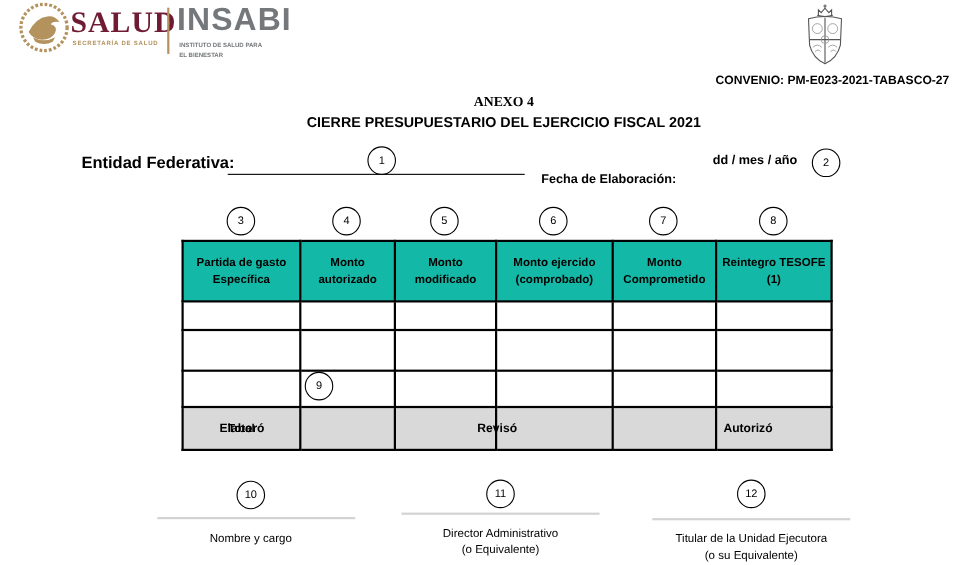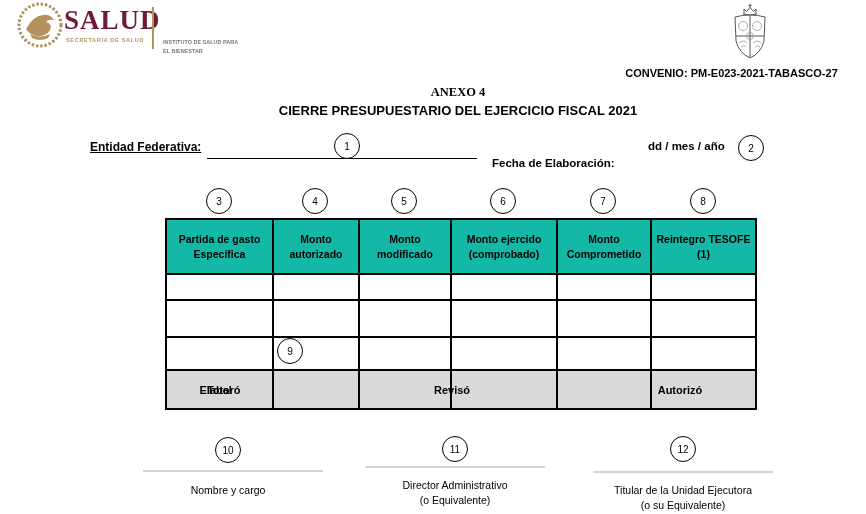--- a/index.html
+++ b/index.html
@@ -23,33 +23,33 @@
     position:absolute; left:161px; top:2px;
     font-weight:bold; font-size:29px; letter-spacing:1px; color:#75787B;
   }
   .insabi-sub {
     position:absolute; left:163px; top:38px;
     font-size:5.5px; font-weight:bold; color:#75787B; white-space:pre-line; line-height:1.6;
   }
   .coat-svg { position:absolute; left:726px; top:3px; }
   .convenio {
     position:absolute; left:600px; top:67px; width:263px;
-    text-align:center; font-weight:bold; font-size:11px;
+    text-align:right; font-weight:bold; font-size:11px;
   }
   
   .anexo {
     position:absolute; left:50px; top:85px; width:816px; text-align:center;
     font-family:"Liberation Serif", serif; font-weight:bold; font-size:12.5px;
   }
   .main-title {
     position:absolute; left:50px; top:103px; width:816px; text-align:center;
     font-weight:bold; font-size:13px;
   }
   
-  .entidad-label { position:absolute; left:90px; top:140px; font-weight:bold; font-size:12px;text-decoration:underline; }
+  .entidad-label { position:absolute; left:74px; top:140px; font-weight:bold; font-size:15px; }
   .entidad-line { position:absolute; left:207px; top:142px; width:270px; height:16px; border-bottom:1.5px solid #000; }
   .fecha-label { position:absolute; left:492px; top:157px; font-weight:bold; font-size:11.5px; }
   .fecha-value { position:absolute; left:648px; top:140px; font-weight:bold; font-size:11.5px; }
   
   .circ {
     position:absolute; width:24px; height:24px; border:1.2px solid #000; border-radius:50%;
     background:#fff; display:flex; align-items:center; justify-content:center;
     font-size:10px; z-index:5;
   }
   .c1  { left:334px; top:133px; }
@@ -95,20 +95,21 @@
   <svg class="eagle-svg" width="48" height="48" viewBox="0 0 48 48">
     <circle cx="24" cy="24" r="21" fill="none" stroke="#B4925E" stroke-width="3" stroke-dasharray="2.5 1.8"></circle>
     <path d="M10 28 Q17 15 27 14 Q34 13 38 19 Q32 18 30 21 Q37 23 34 29 Q30 36 20 35 Q13 33 10 28 Z" fill="#B4925E"></path>
     <path d="M14 33 Q24 38 34 33 L32 37 Q24 41 16 37 Z" fill="#B4925E"></path>
   </svg>
   <div class="salud-title">SALUD</div>
   <div class="salud-sub">SECRETARÍA DE SALUD</div>
 
   <div class="logo-sep"></div>
 
+  <div class="insabi-title">INSABI</div>
   <div class="insabi-sub">INSTITUTO DE SALUD PARA
 EL BIENESTAR</div>
 
   <svg class="coat-svg" width="48" height="60" viewBox="0 0 48 60">
     <g fill="none" stroke="#555" stroke-width="1">
       <path d="M24 1 v4 M22.5 2.5 h3"></path>
       <path d="M18 11 L18 6 L20.5 8.5 L24 4.5 L27.5 8.5 L30 6 L30 11"></path>
       <path d="M17 11 Q24 13 31 11"></path>
       <path d="M9 14 Q24 10 39 14 L38 38 Q35 50 24 55 Q13 50 10 38 Z"></path>
       <line x1="24" y1="13" x2="24" y2="54"></line>

